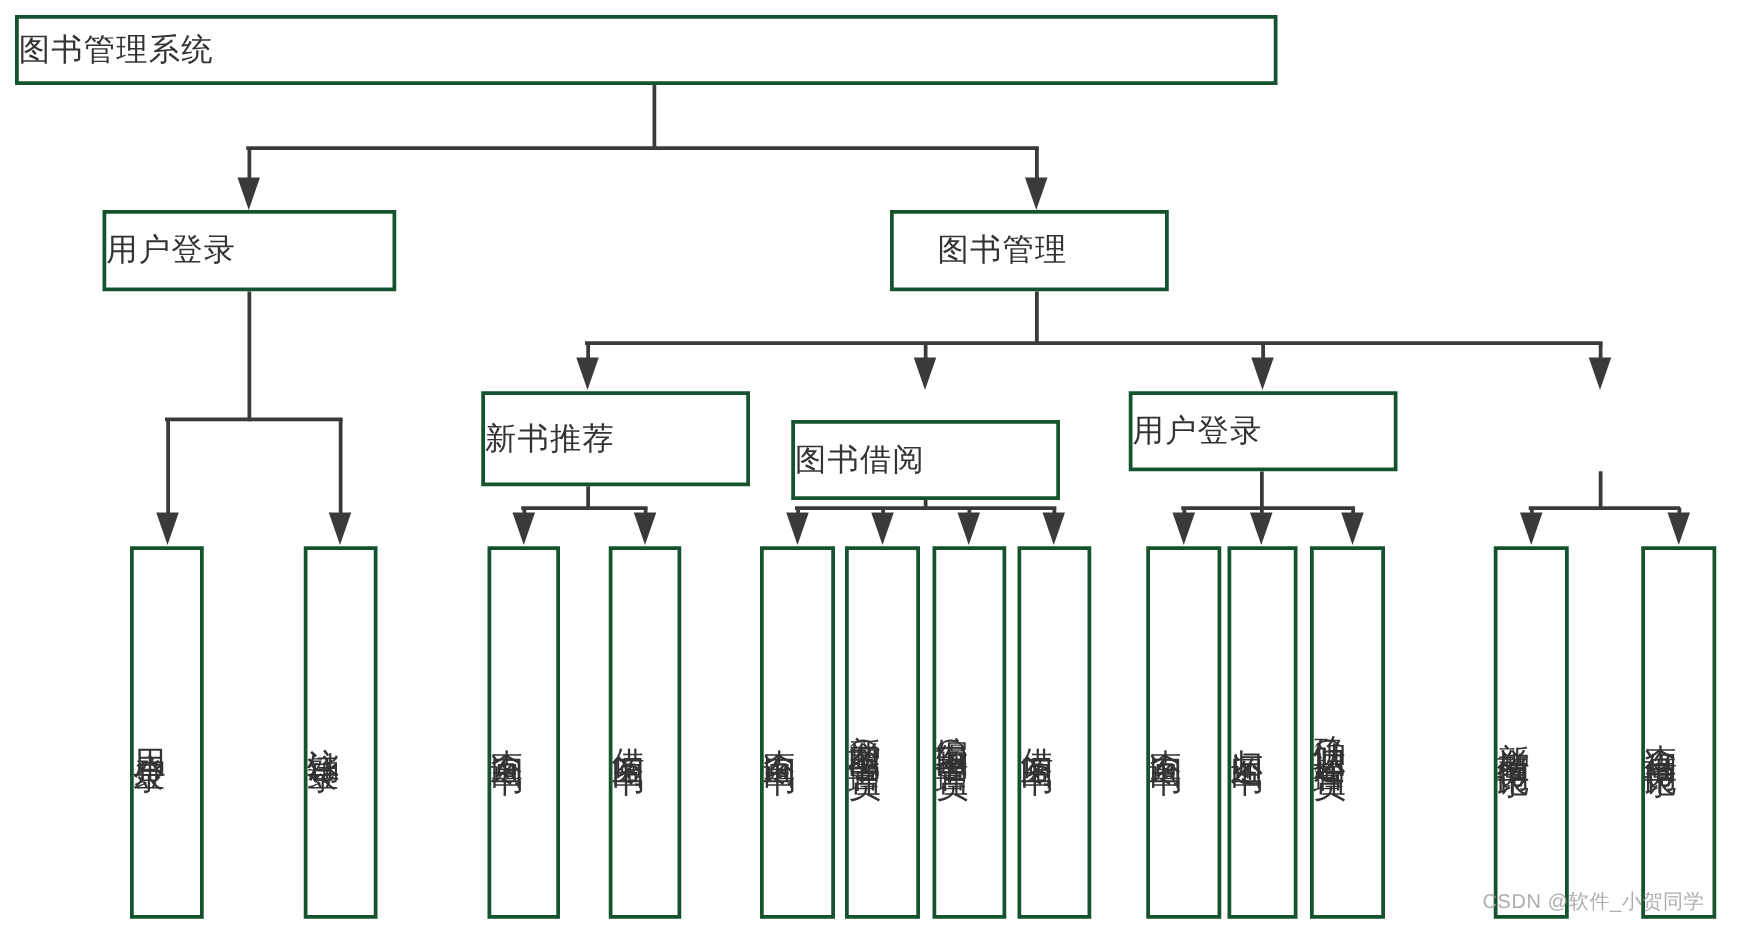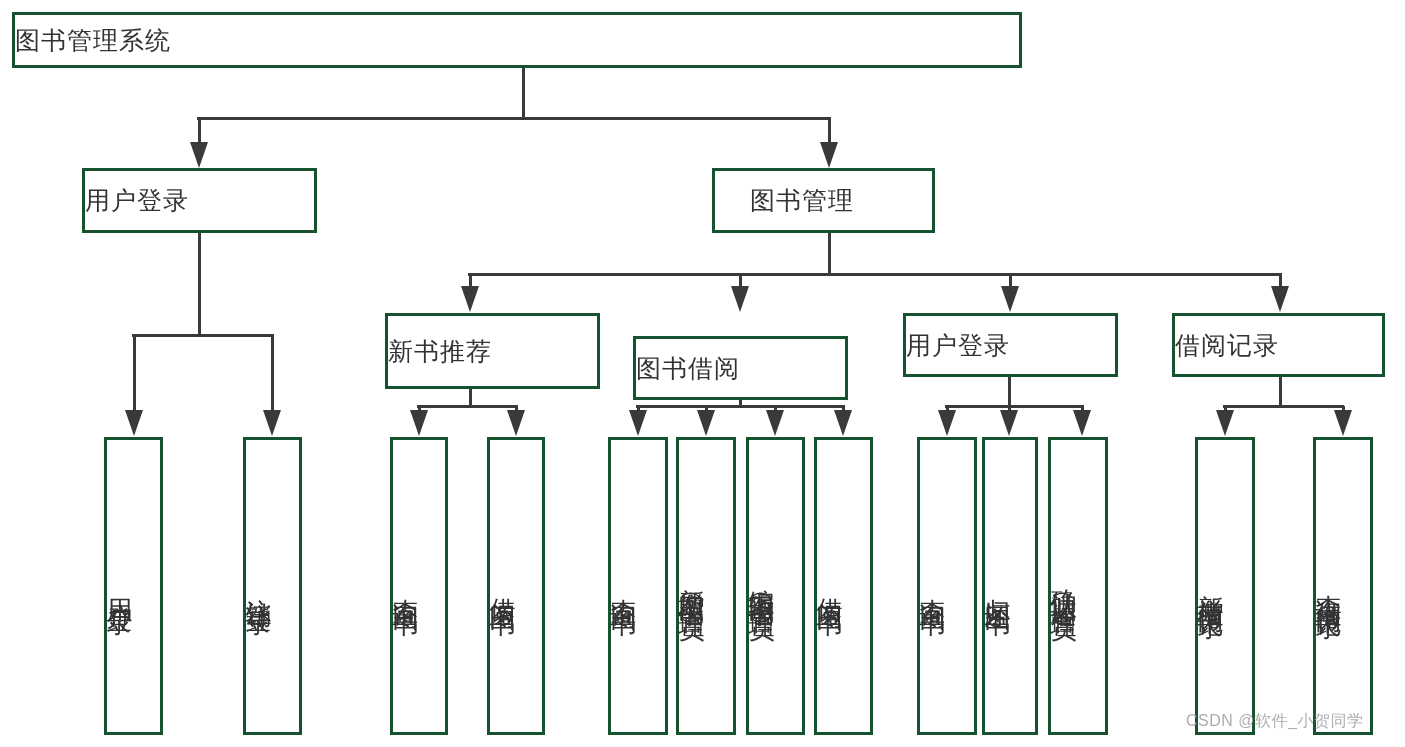--- a/index.html
+++ b/index.html
@@ -128,23 +128,20 @@
     </div>
     <div class="node horiz" style="left: 363px; top: 313px; width: 215px; height: 76px; margin-left: 22px;">
       <span class="lbl">新书推荐</span>
     </div>
     <div class="node horiz" style="left: 633px; top: 313px; width: 215px; height: 64px; margin-top: 23px;">
       <span class="lbl">图书借阅</span>
     </div>
     <div class="node horiz" style="left: 903px; top: 313px; width: 215px; height: 64px;">
       <span class="lbl">用户登录</span>
     </div>
-    <div class="node horiz" style="left: 1172px; top: 313px; width: 213px; height: 64px;">
-      <span class="lbl">借阅记录</span>
-    </div>
     <div class="node vert" style="left: 104px; top: 437px; width: 59px; height: 298px;">
       <span class="lbl">用户登录</span>
     </div>
     <div class="node vert" style="left: 243px; top: 437px; width: 59px; height: 298px;">
       <span class="lbl">注销登录</span>
     </div>
     <div class="node vert" style="left: 390px; top: 437px; width: 58px; height: 298px;">
       <span class="lbl">查询图书</span>
     </div>
     <div class="node vert" style="left: 487px; top: 437px; width: 58px; height: 298px;">

